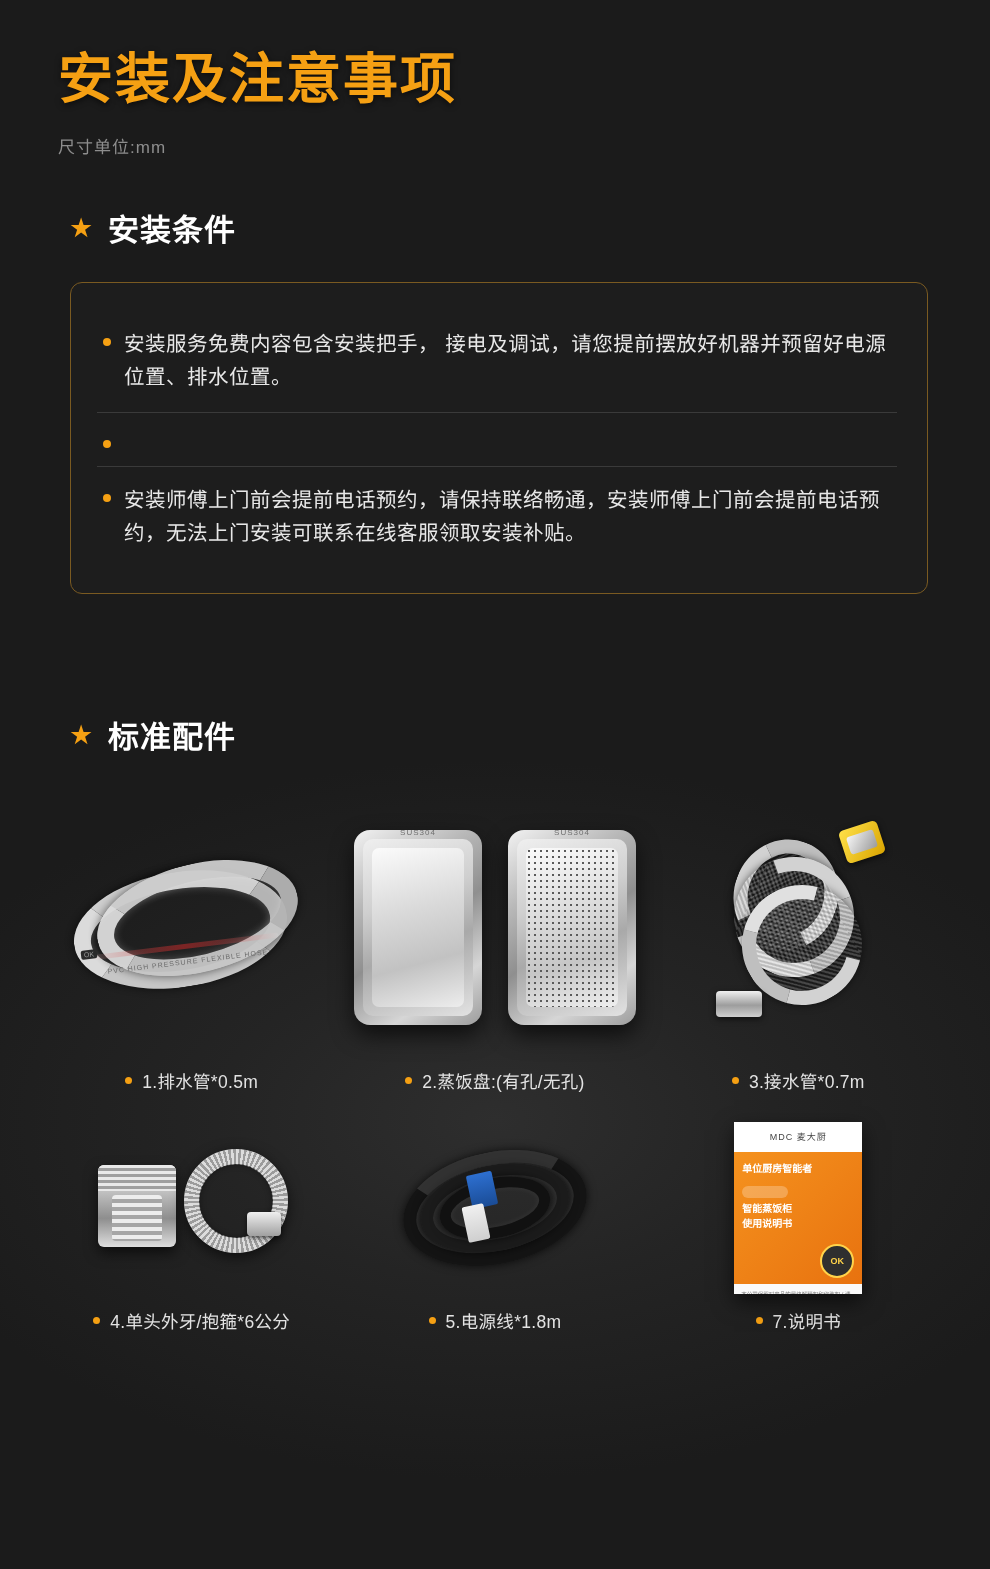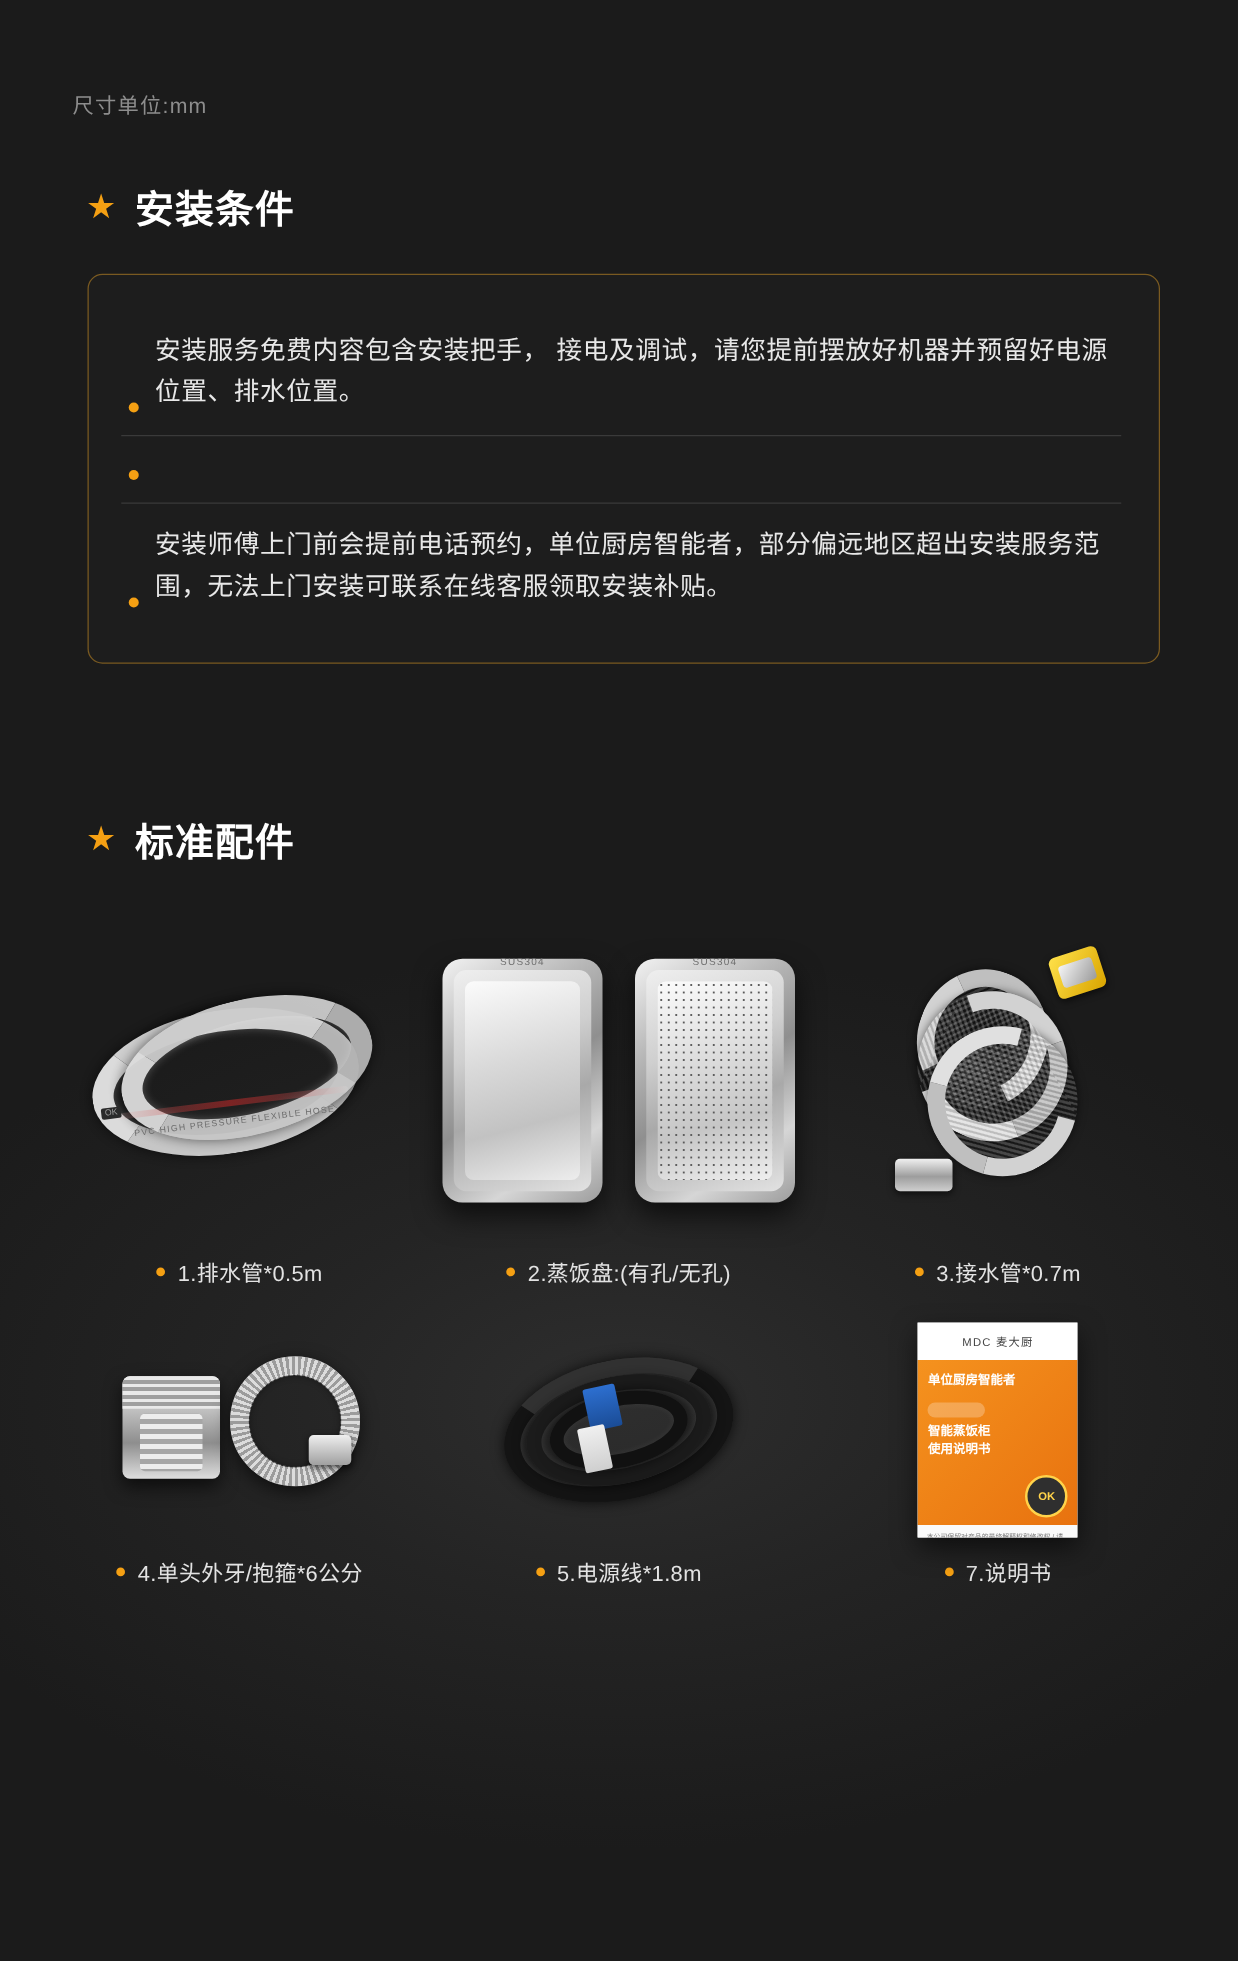--- a/index.html
+++ b/index.html
@@ -63,21 +63,21 @@
   .cond-wrap { margin-top: 47px; }
   .cond-card {
     margin: 32px 62px 0 70px;
     border: 1px solid #7a5a21;
     border-radius: 12px;
     padding: 28px 30px 26px 26px;
     background: rgba(255,255,255,0.012);
   }
   .cond-item {
     display: flex;
-    align-items: flex-end;
+    align-items: flex-start;
     gap: 13px;
     padding: 16px 6px 18px 6px;
   }
   .cond-item + .cond-item { border-top: 1px solid #3a3a3a; }
   .dot {
     flex: 0 0 auto;
     width: 8px; height: 8px;
     border-radius: 50%;
     background: #f5a013;
     margin-top: 11px;
@@ -332,40 +332,41 @@
     width:46px; height:12px; border-radius:6px;
     background: rgba(255,255,255,.25);
   }
 </style>
 </head>
 <body>
 
 <div class="page">
 
   <div class="header">
+    <div class="main-title">安装及注意事项</div>
     <div class="sub-title">尺寸单位:mm</div>
   </div>
 
   <div class="cond-wrap">
     <div class="section-head">
       <span class="star">★</span>
       <span class="section-title">安装条件</span>
     </div>
 
     <div class="cond-card">
       <div class="cond-item">
         <span class="dot"></span>
         <span class="cond-text">安装服务免费内容包含安装把手， 接电及调试，请您提前摆放好机器并预留好电源位置、排水位置。</span>
       </div>
       <div class="cond-item">
         <span class="dot"></span>
       </div>
       <div class="cond-item">
         <span class="dot"></span>
-        <span class="cond-text">安装师傅上门前会提前电话预约，单位厨房智能者，部分偏远地区超出安装服务范围，无法上门安装可联系在线客服领取安装补贴。</span>
+        <span class="cond-text">安装师傅上门前会提前电话预约，请保持联络畅通，安装师傅上门前会提前电话预约，无法上门安装可联系在线客服领取安装补贴。</span>
       </div>
     </div>
   </div>
 
   <div>
     <div class="section-head acc-head">
       <span class="star">★</span>
       <span class="section-title">标准配件</span>
     </div>
 

